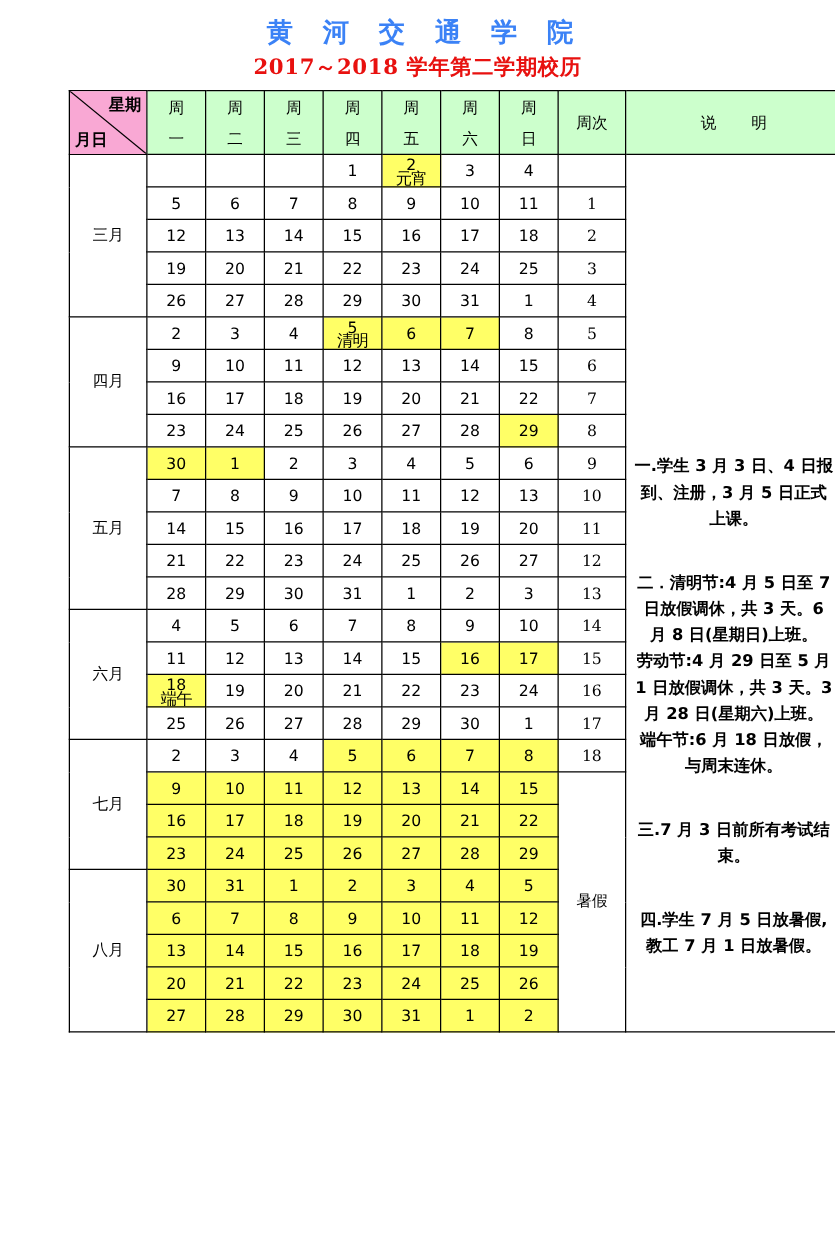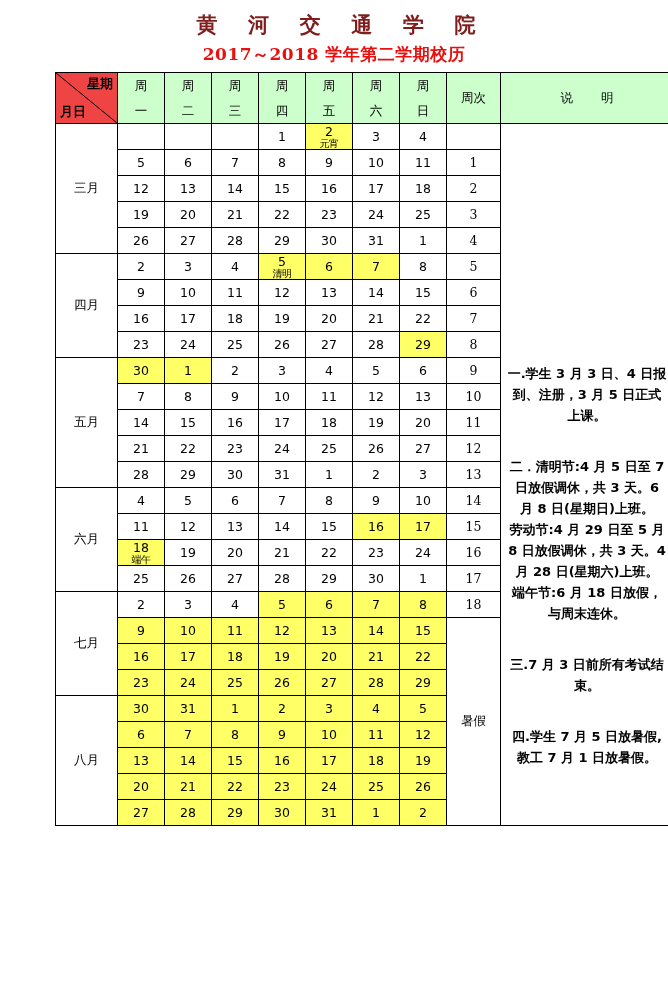--- a/index.html
+++ b/index.html
@@ -19,26 +19,26 @@
     height: 994px;
     box-sizing: border-box;
   }
 
   
   .title-block {
     text-align: center;
     padding-top: 14px;
   }
   .title-main {
-    color: #7f1d1d;
+    color: #3b82f6;
     font-size: 21px;
     font-weight: bold;
     letter-spacing: 9px;
     line-height: 26px;
-    font-family: Liberation Mono, monospace;
+    font-family: Liberation Sans, sans-serif;
     padding-left: 13px;
   }
   .title-sub {
     color: #e8110f;
     font-size: 17px;
     font-weight: bold;
     line-height: 24px;
     letter-spacing: 0.5px;
     margin-top: 2px;
     font-family: "DejaVu Serif", "Liberation Serif", serif;
@@ -76,21 +76,21 @@
 
   
   thead td {
     background: #ccffcc;
     font-weight: bold;
     font-size: 14px;
     font-family: "DejaVu Serif", "Liberation Serif", serif;
   }
   .corner-cell {
     position: relative;
-    background: #ef4444;
+    background: #f9a8d4;
     height: 52px;
     padding: 0;
   }
   .corner-cell .diag {
     position: absolute;
     inset: 0;
     width: 100%;
     height: 100%;
   }
   .corner-cell .lbl-xq {
@@ -152,23 +152,24 @@
   }
   .note-p { margin: 0 0 0 0; font-weight: bold; }
   .note-gap { height: 30px; }
   .note-top-gap { height: 182px; }
 
   
   td.hl { background: #ffff66; }
   .daynum { display: block; line-height: 13px; }
   .dayfest {
     display: block;
-    font-size: 10px;
+    font-size: 13px;
     line-height: 11px;
     letter-spacing: -0.5px;
+    font-family: Liberation Mono, monospace;
   }
   td.twoline { line-height: 12px; }
 </style>
 </head>
 <body>
 
 <div class="page">
 
   <div class="title-block">
     <div class="title-main">黄 河 交 通 学 院</div>
@@ -243,21 +244,21 @@
             </td>
             <td>3</td>
             <td>4</td>
             <td class="weekno"></td>
             <td class="notes" rowspan="27">
               <div class="notes-inner">
                 <div class="note-top-gap"></div>
                 <div class="note-p">一.学生 3 月 3 日、4 日报到、注册，3 月 5 日正式上课。</div>
                 <div class="note-gap"></div>
                 <div class="note-p">二．清明节:4 月 5 日至 7 日放假调休，共 3 天。6 月 8 日(星期日)上班。</div>
-                <div class="note-p">劳动节:4 月 29 日至 5 月 8 日放假调休，共 3 天。4 月 28 日(星期六)上班。</div>
+                <div class="note-p">劳动节:4 月 29 日至 5 月 1 日放假调休，共 3 天。3 月 28 日(星期六)上班。</div>
                 <div class="note-p">端午节:6 月 18 日放假，与周末连休。</div>
                 <div class="note-gap"></div>
                 <div class="note-p">三.7 月 3 日前所有考试结束。</div>
                 <div class="note-gap"></div>
                 <div class="note-p">四.学生 7 月 5 日放暑假,教工 7 月 1 日放暑假。</div>
               </div>
             </td>
           </tr>
           <tr>
             <td>5</td>

